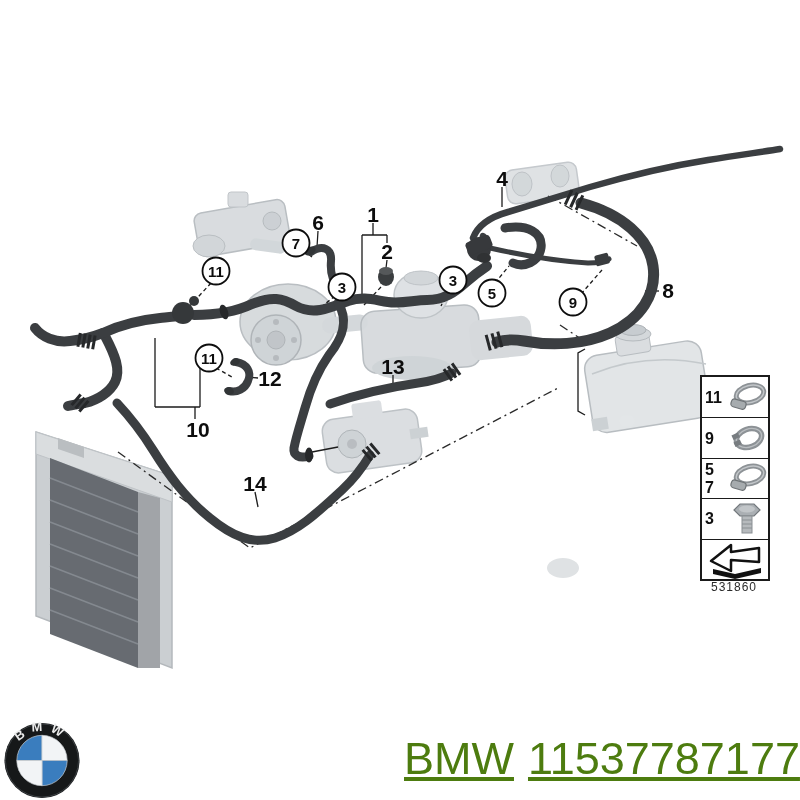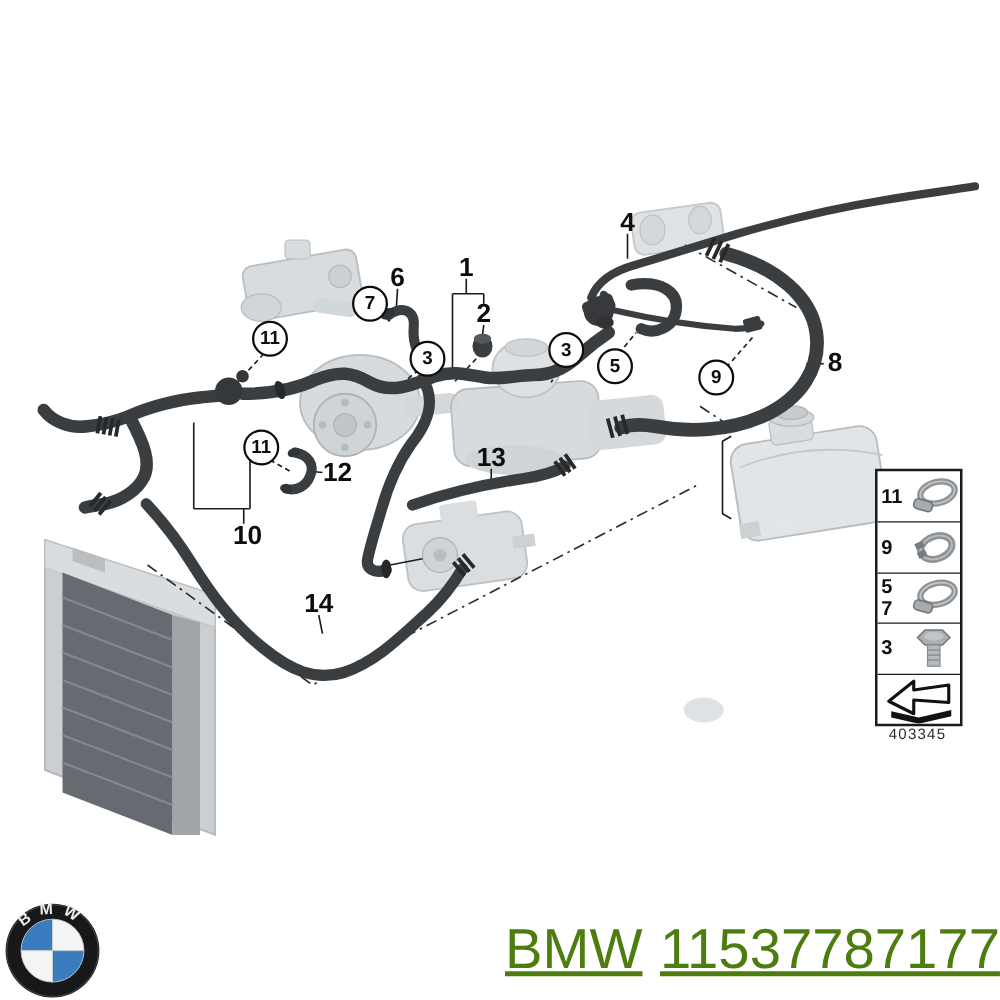--- a/index.html
+++ b/index.html
@@ -300,21 +300,21 @@
       </div>
       <div class="legend-row">
         <div class="legend-icon">
           <svg width="56" height="40" viewBox="0 0 56 40">
             <polygon points="4,22 24,6 24,13 52,9 52,23 24,21 24,32" fill="#ffffff" stroke="#111" stroke-width="2.5" stroke-linejoin="round"></polygon>
             <polygon points="6,30 28,35 54,29 54,34 28,40 6,35" fill="#111"></polygon>
           </svg>
         </div>
       </div>
     </div>
-  <div id="legend-code">403345</div>
+  <div id="legend-code">531860</div>
 
   <svg id="bmw-logo" width="80" height="79" viewBox="0 0 80 80">
     <circle cx="40" cy="40" r="38" fill="#161819"></circle>
     <circle cx="40" cy="40" r="37" fill="none" stroke="#3c4043" stroke-width="1"></circle>
     <path d="M 40,40 L 14.5,40 A 25.5,25.5 0 0 1 40,14.5 Z" fill="#3a7dbe" stroke="#c8ccd0" stroke-width="0.7"></path>
     <path d="M 40,40 L 40,14.5 A 25.5,25.5 0 0 1 65.5,40 Z" fill="#f2f4f6" stroke="#c8ccd0" stroke-width="0.7"></path>
     <path d="M 40,40 L 65.5,40 A 25.5,25.5 0 0 1 40,65.5 Z" fill="#3a7dbe" stroke="#c8ccd0" stroke-width="0.7"></path>
     <path d="M 40,40 L 40,65.5 A 25.5,25.5 0 0 1 14.5,40 Z" fill="#f2f4f6" stroke="#c8ccd0" stroke-width="0.7"></path>
     <defs>
         <path id="logo-arc" d="M 10.5,34.8 A 30,30 0 0 1 69.5,34.8" fill="none"></path>

